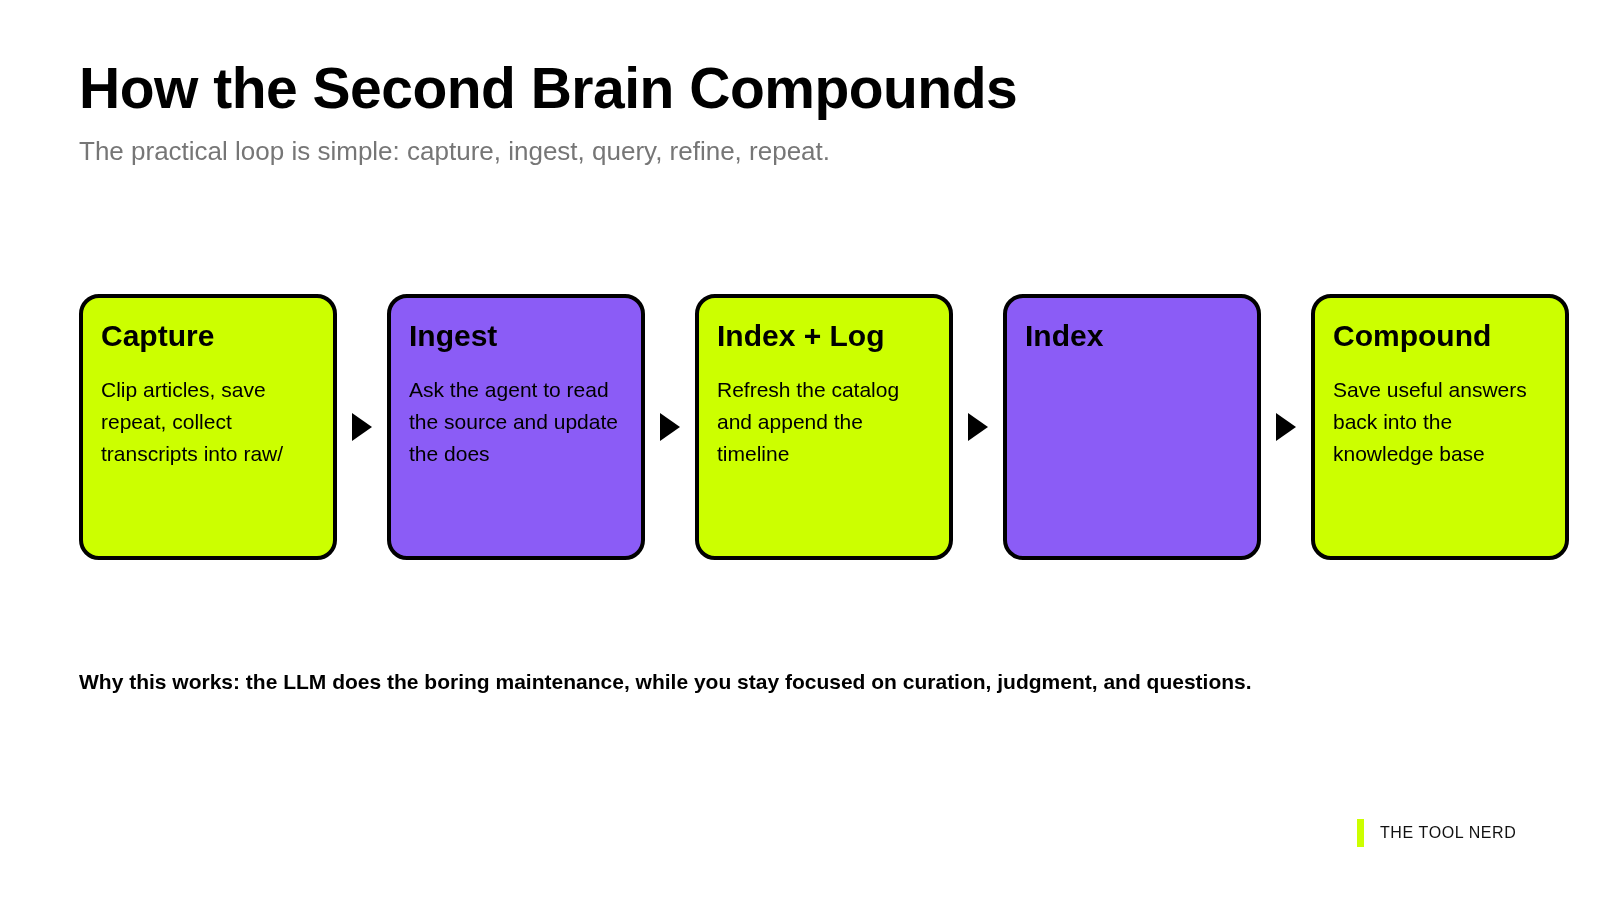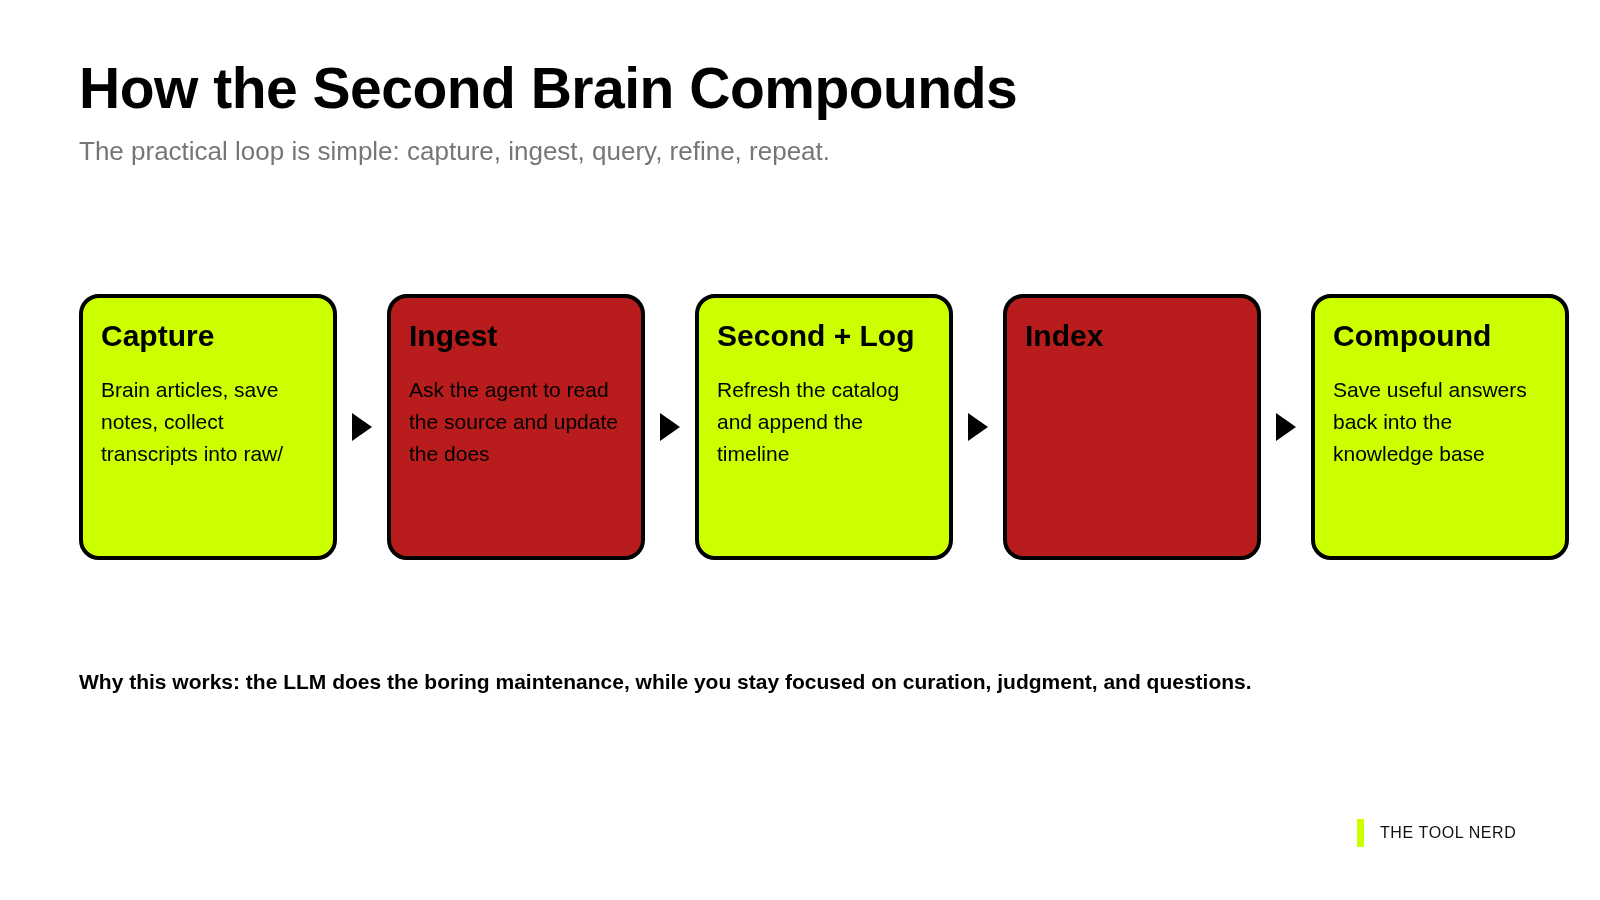--- a/index.html
+++ b/index.html
@@ -52,21 +52,21 @@
     flex-direction: row;
     align-items: stretch;
   }
   .card {
     flex: 0 0 258px;
     width: 258px;
     height: 266px;
     border: 4px solid #000000;
     border-radius: 20px;
     padding: 21px 20px 18px 18px;
-    background: #b91c1c;
+    background: #8b5cf6;
     overflow: hidden;
   }
   .card.accent { background: #ccff00; }
   .card-title {
     font-size: 30px;
     font-weight: bold;
     color: #000000;
     line-height: 1.1;
     white-space: nowrap;
   }
@@ -132,38 +132,38 @@
 
   <div class="header">
     <div class="slide-title">How the Second Brain Compounds</div>
     <div class="slide-subtitle">The practical loop is simple: capture, ingest, query, refine, repeat.</div>
   </div>
 
   <div class="flow">
 
     <div class="card accent">
       <div class="card-title">Capture</div>
-      <div class="card-body">Brain articles, save notes, collect transcripts into raw/</div>
+      <div class="card-body">Clip articles, save repeat, collect transcripts into raw/</div>
     </div>
 
     <div class="connector">
       <span class="arrow-icon"></span>
     </div>
 
     <div class="card">
       <div class="card-title">Ingest</div>
       <div class="card-body">Ask the agent to read the source and update the does</div>
     </div>
 
     <div class="connector">
       <span class="arrow-icon"></span>
     </div>
 
     <div class="card accent">
-      <div class="card-title">Second + Log</div>
+      <div class="card-title">Index + Log</div>
       <div class="card-body">Refresh the catalog and append the timeline</div>
     </div>
 
     <div class="connector">
       <span class="arrow-icon"></span>
     </div>
 
     <div class="card">
       <div class="card-title">Index</div>
     </div>

